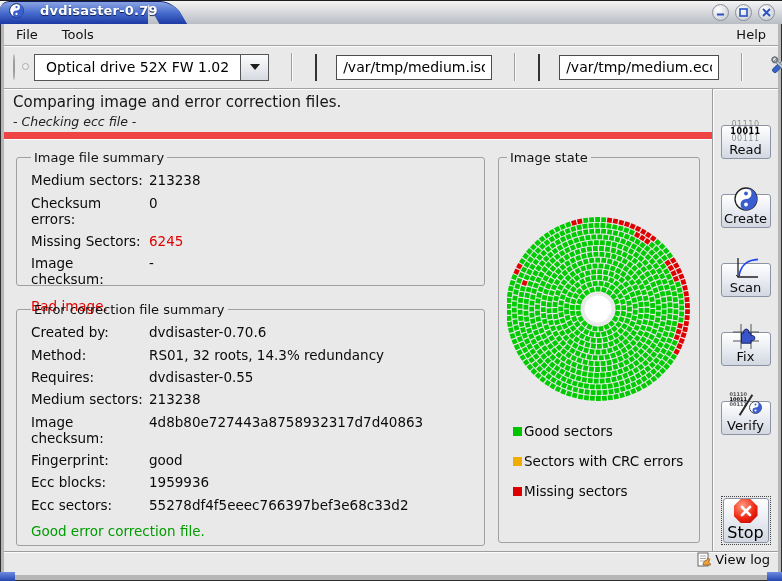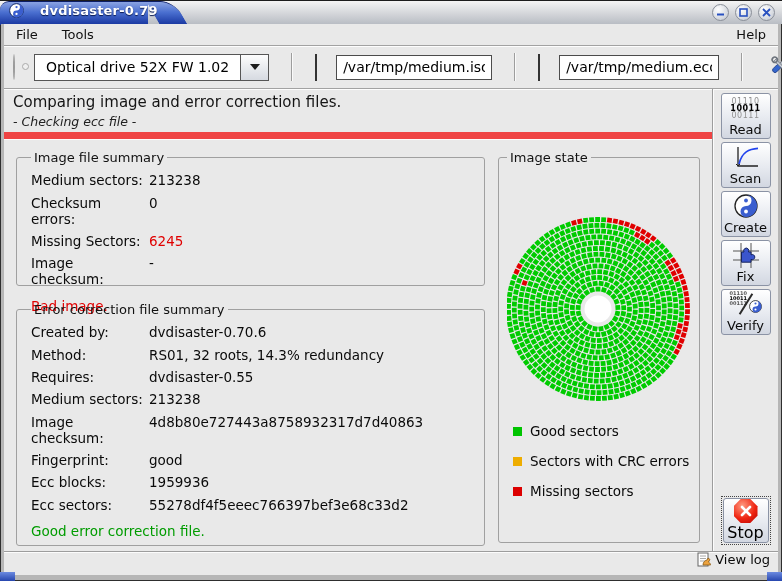--- a/index.html
+++ b/index.html
@@ -56,26 +56,26 @@
   .fs2{flex:1;}
   .kv{display:grid;grid-template-columns:118px 1fr;font-size:13.5px;color:#0a0a0a;padding:3.2px 0;}
   .kv .v{white-space:nowrap;}
   .red{color:#e00000;}
   .green{color:#009c00;}
   .statusline{font-size:13.5px;margin-top:7px;}
 
   .imgstate{flex:1;position:relative;padding:4px 8px;}
   .disc-wrap{position:relative;height:246px;}
   .legend-list{margin:8px 0 0 6px;display:flex;flex-direction:column;gap:14px;}
-  .legend-item{display:flex;align-items:center;gap:8px;font-size:13.5px;color:#0a0a0a;}
+  .legend-item{display:flex;align-items:center;gap:2px;font-size:13.5px;color:#0a0a0a;}
   .swatch{width:9px;height:9px;flex:0 0 auto;}
 
   
   .sidebar{width:66px;border-left:1px solid #9d9d9d;box-shadow:inset 1px 0 0 #fcfcfc;display:flex;flex-direction:column;align-items:center;padding:4px 0 6px 0;gap:3px;box-sizing:border-box;}
-  .tool-button{width:50px;height:46px;background:linear-gradient(180deg,#ffffff,#e7eaf0 55%,#d2d7e1);border:1px solid #8b93a5;border-radius:3px;display:flex;flex-direction:column;align-items:center;justify-content:flex-end;box-sizing:border-box;padding-bottom:0px;}
+  .tool-button{width:50px;height:34px;background:linear-gradient(180deg,#ffffff,#e7eaf0 55%,#d2d7e1);border:1px solid #8b93a5;border-radius:3px;display:flex;flex-direction:column;align-items:center;justify-content:flex-end;box-sizing:border-box;padding-bottom:0px;margin-top:32px;}
   .tool-button .ic{flex:1;display:flex;align-items:center;justify-content:center;width:100%;}
   .tool-button .lbl{font-size:13px;color:#0a0a0a;line-height:16px;}
   .read-rows{font-size:8px;line-height:7px;text-align:center;letter-spacing:.5px;}
   .read-rows .r1,.read-rows .r3{color:#909090;}
   .read-rows .r2{color:#000;font-weight:bold;}
   .verify-ic{position:relative;width:32px;height:26px;}
   .verify-ic .binrows{position:absolute;left:0;top:0;padding:0;}
   .verify-ic .slash{position:absolute;left:15px;top:1px;width:2px;height:24px;background:#2a2a2a;transform:rotate(32deg);}
   .verify-ic .yy{position:absolute;right:0px;bottom:0px;}
   .stopwrap{margin-top:auto;border:1px dotted #444;padding:1px;}
@@ -1030,38 +1030,38 @@
             <div class="read-rows">
               <div class="r1">01110</div>
               <div class="r2">10011</div>
               <div class="r3">00111</div>
             </div>
           </div>
           <div class="lbl">Read</div>
         </div>
         <div class="tool-button">
           <div class="ic">
-            <svg width="28" height="24" viewBox="0 0 28 24">
-                <path d="M6 2 V21 H26" fill="none" stroke="#222" stroke-width="1.3"></path>
-                <path d="M4 19 L6 21 L8 19" fill="none" stroke="#222" stroke-width="1"></path>
-                <path d="M7 19 C10 7 17 4 26 3.4" fill="none" stroke="#2244ee" stroke-width="1.7"></path>
-              </svg>
-          </div>
-          <div class="lbl">Scan</div>
-        </div>
-        <div class="tool-button">
-          <div class="ic">
             <svg width="24" height="24" viewBox="0 0 24 24">
                 <circle cx="12" cy="12" r="11" fill="#fff" stroke="#222" stroke-width="1.3"></circle>
                 <path d="M12 1 A11 11 0 0 1 12 23 A5.5 5.5 0 0 1 12 12 A5.5 5.5 0 0 0 12 1 Z" fill="#3a5ecf"></path>
                 <circle cx="12" cy="6.5" r="1.9" fill="#3a5ecf"></circle>
                 <circle cx="12" cy="17.5" r="1.9" fill="#fff"></circle>
               </svg>
           </div>
           <div class="lbl">Create</div>
+        </div>
+        <div class="tool-button">
+          <div class="ic">
+            <svg width="28" height="24" viewBox="0 0 28 24">
+                <path d="M6 2 V21 H26" fill="none" stroke="#222" stroke-width="1.3"></path>
+                <path d="M4 19 L6 21 L8 19" fill="none" stroke="#222" stroke-width="1"></path>
+                <path d="M7 19 C10 7 17 4 26 3.4" fill="none" stroke="#2244ee" stroke-width="1.7"></path>
+              </svg>
+          </div>
+          <div class="lbl">Scan</div>
         </div>
         <div class="tool-button">
           <div class="ic">
             <svg width="26" height="25" viewBox="0 0 26 25">
                 <path d="M8 0 V25 M18 0 V25 M0 8 H26 M0 17 H26" stroke="#555" stroke-width="1"></path>
                 <path d="M8.5 9 h2.5 a2.6 2.6 0 1 1 4.5 0 h2.5 v2.8 a2.6 2.6 0 1 1 0 4.6 v2.8 h-9.5 Z" fill="#3a55cc" stroke="#16245e" stroke-width="1"></path>
               </svg>
           </div>
           <div class="lbl">Fix</div>
         </div>

